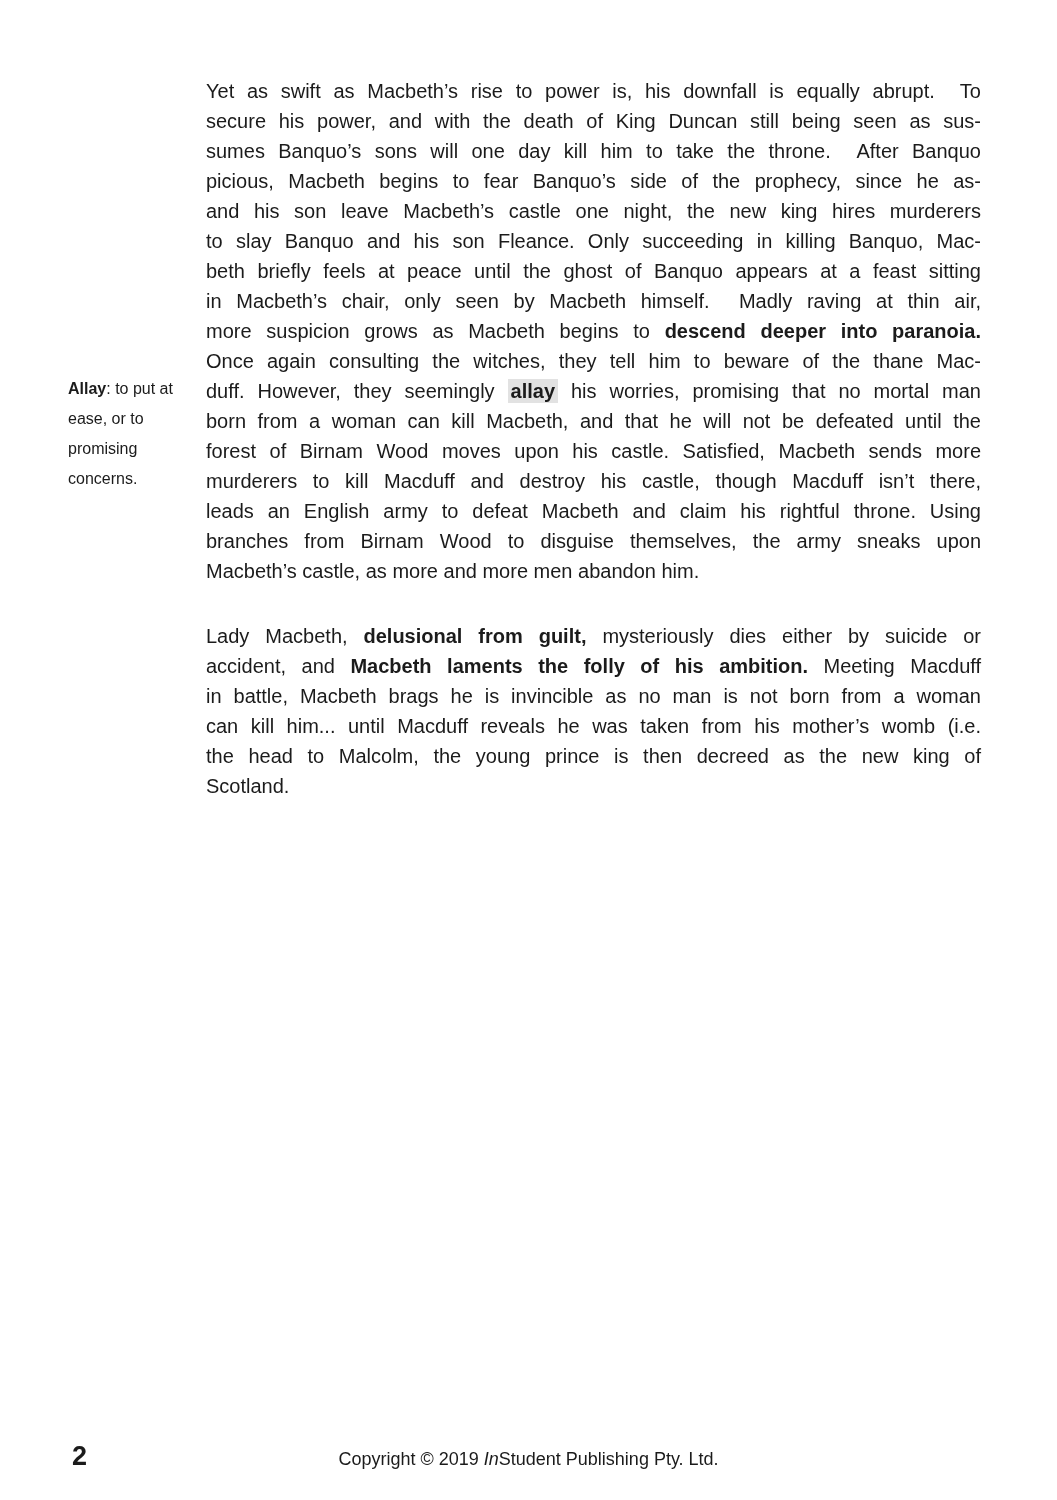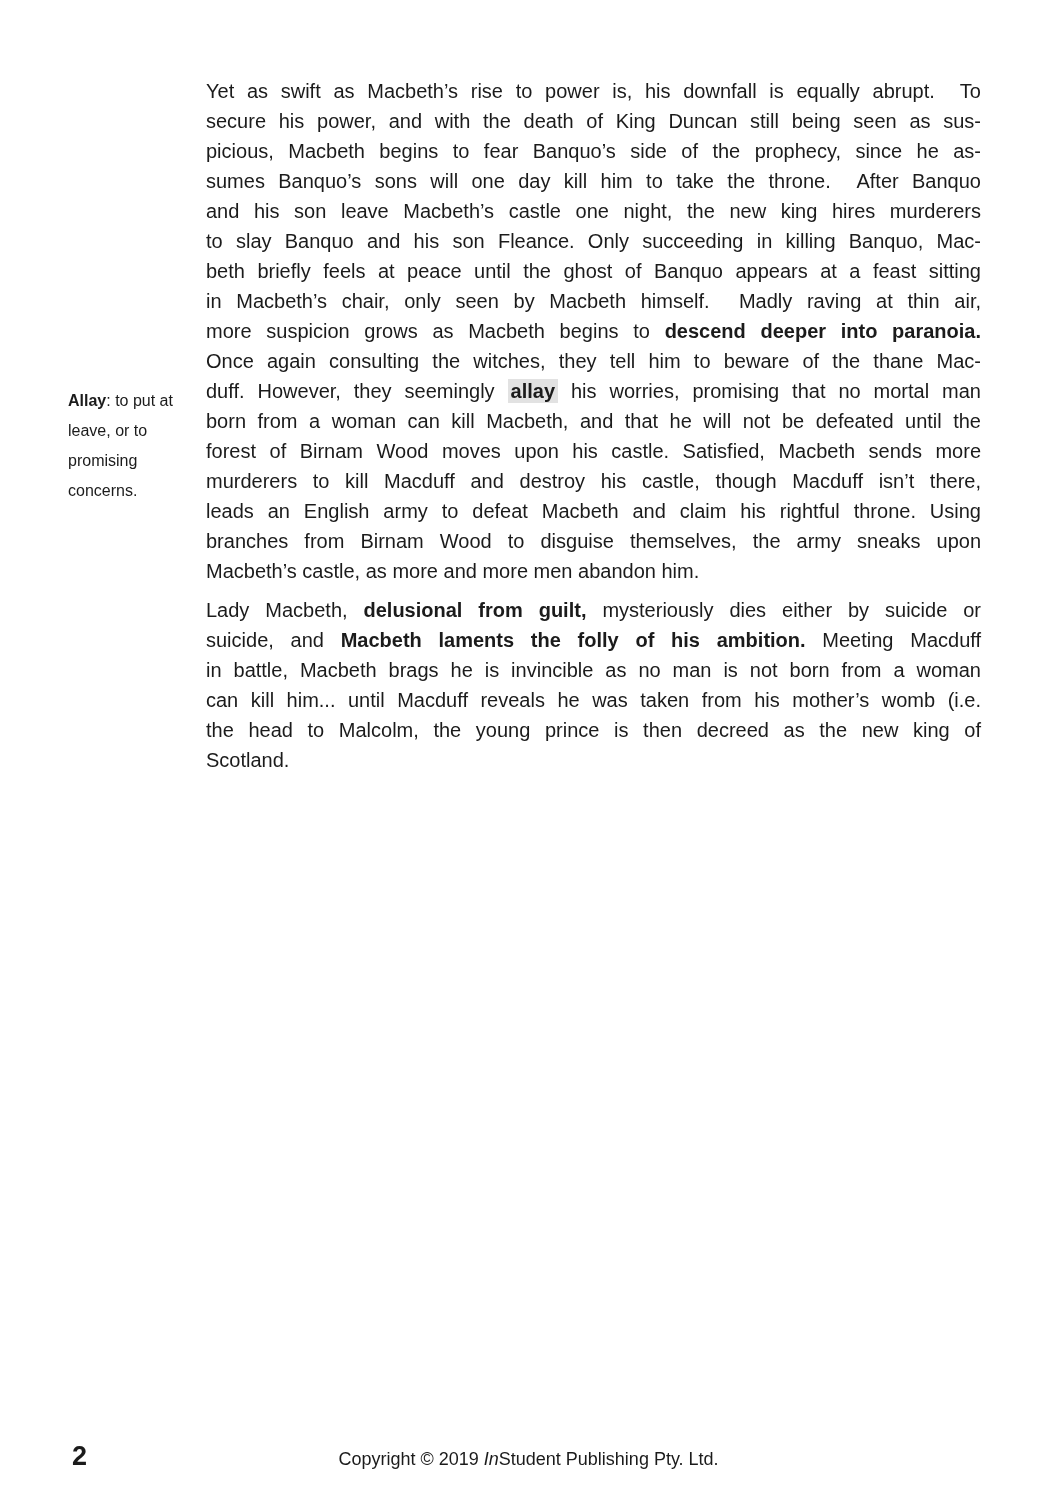--- a/index.html
+++ b/index.html
@@ -31,38 +31,37 @@
     line-height: 30px;
   }
   .para .line {
     text-align: justify;
     text-align-last: justify;
   }
   .para .line.last {
     text-align-last: left;
   }
   .para + .para {
-    margin-top: 9px;
+    margin-top: 35px;
   }
   
   .b { font-weight: 700; }
   .i { font-style: italic; }
   .hl {
     background: #e2e2e2;
     padding: 1px 3px;
   }
   
   .margin-note {
     position: absolute;
     left: 68px;
     top: 374px;
     width: 148px;
     font-size: 16px;
     line-height: 30px;
-    margin-top: 12px;
   }
   .margin-note .line {
     text-align: left;
     text-align-last: left;
   }
   
   .page-number {
     position: absolute;
     left: 72px;
     top: 1440px;
@@ -83,48 +82,48 @@
     text-align-last: center;
   }
 </style>
 </head>
 <body>
 
 <div class="page">
 
   <div class="margin-note">
       <div class="line"><span class="b">Allay</span><span>: to put at</span></div>
-      <div class="line"><span>leave, or to</span></div>
+      <div class="line"><span>ease, or to</span></div>
       <div class="line"><span>promising</span></div>
       <div class="line last"><span>concerns.</span></div>
     </div>
 
   <div class="body-column">
     <div class="para">
         <div class="line"><span>Yet as swift as Macbeth’s rise to power is, his downfall is equally abrupt.&nbsp; To</span></div>
         <div class="line"><span>secure his power, and with the death of King Duncan still being seen as sus-</span></div>
+        <div class="line"><span>sumes Banquo’s sons will one day kill him to take the throne.&nbsp; After Banquo</span></div>
         <div class="line"><span>picious, Macbeth begins to fear Banquo’s side of the prophecy, since he as-</span></div>
-        <div class="line"><span>sumes Banquo’s sons will one day kill him to take the throne.&nbsp; After Banquo</span></div>
         <div class="line"><span>and his son leave Macbeth’s castle one night, the new king hires murderers</span></div>
         <div class="line"><span>to slay Banquo and his son Fleance. Only succeeding in killing Banquo, Mac-</span></div>
         <div class="line"><span>beth briefly feels at peace until the ghost of Banquo appears at a feast sitting</span></div>
         <div class="line"><span>in Macbeth’s chair, only seen by Macbeth himself.&nbsp; Madly raving at thin air,</span></div>
         <div class="line"><span>more suspicion grows as Macbeth begins to </span><span class="b">descend deeper into paranoia.</span></div>
         <div class="line"><span>Once again consulting the witches, they tell him to beware of the thane Mac-</span></div>
         <div class="line"><span>duff. However, they seemingly </span><span class="b hl">allay</span><span> his worries, promising that no mortal man</span></div>
         <div class="line"><span>born from a woman can kill Macbeth, and that he will not be defeated until the</span></div>
         <div class="line"><span>forest of Birnam Wood moves upon his castle. Satisfied, Macbeth sends more</span></div>
         <div class="line"><span>murderers to kill Macduff and destroy his castle, though Macduff isn’t there,</span></div>
         <div class="line"><span>leads an English army to defeat Macbeth and claim his rightful throne. Using</span></div>
         <div class="line"><span>branches from Birnam Wood to disguise themselves, the army sneaks upon</span></div>
         <div class="line last"><span>Macbeth’s castle, as more and more men abandon him.</span></div>
       </div>
     <div class="para">
         <div class="line"><span>Lady Macbeth, </span><span class="b">delusional from guilt,</span><span> mysteriously dies either by suicide or</span></div>
-        <div class="line"><span>suicide, and </span><span class="b">Macbeth laments the folly of his ambition.</span><span> Meeting Macduff</span></div>
+        <div class="line"><span>accident, and </span><span class="b">Macbeth laments the folly of his ambition.</span><span> Meeting Macduff</span></div>
         <div class="line"><span>in battle, Macbeth brags he is invincible as no man is not born from a woman</span></div>
         <div class="line"><span>can kill him... until Macduff reveals he was taken from his mother’s womb (i.e.</span></div>
         <div class="line"><span>the head to Malcolm, the young prince is then decreed as the new king of</span></div>
         <div class="line last"><span>Scotland.</span></div>
       </div>
   </div>
 
   <div class="page-number">2</div>
 
   <div class="copyright">

